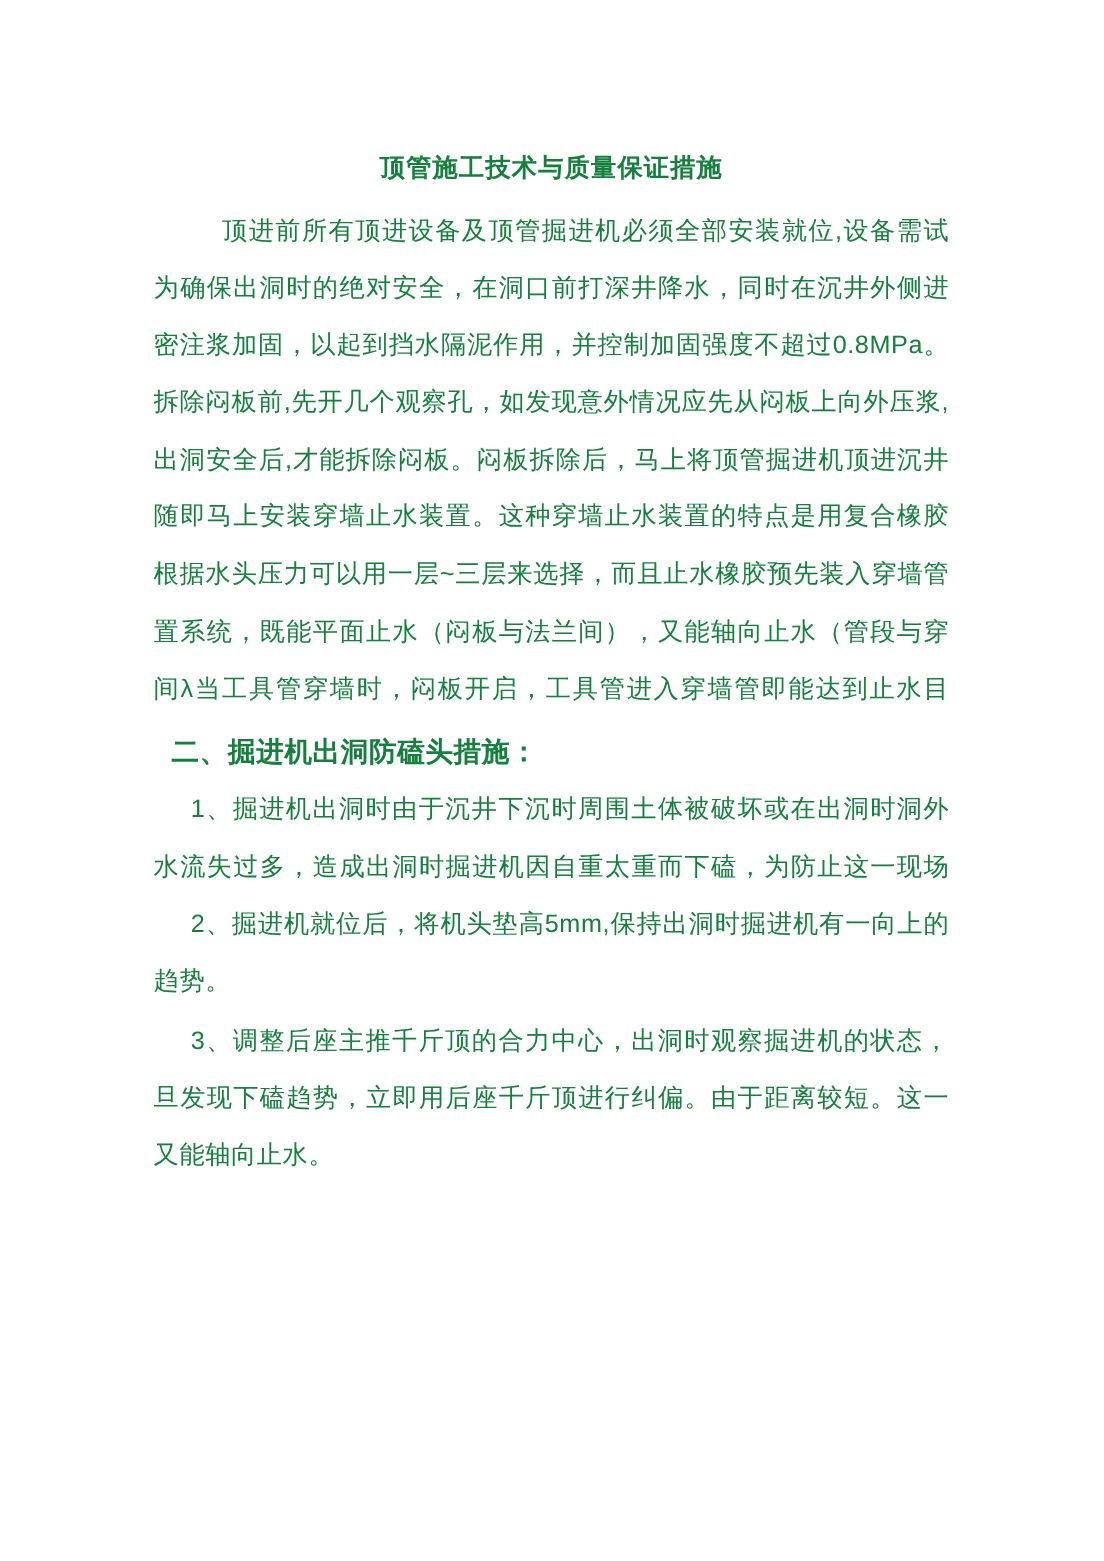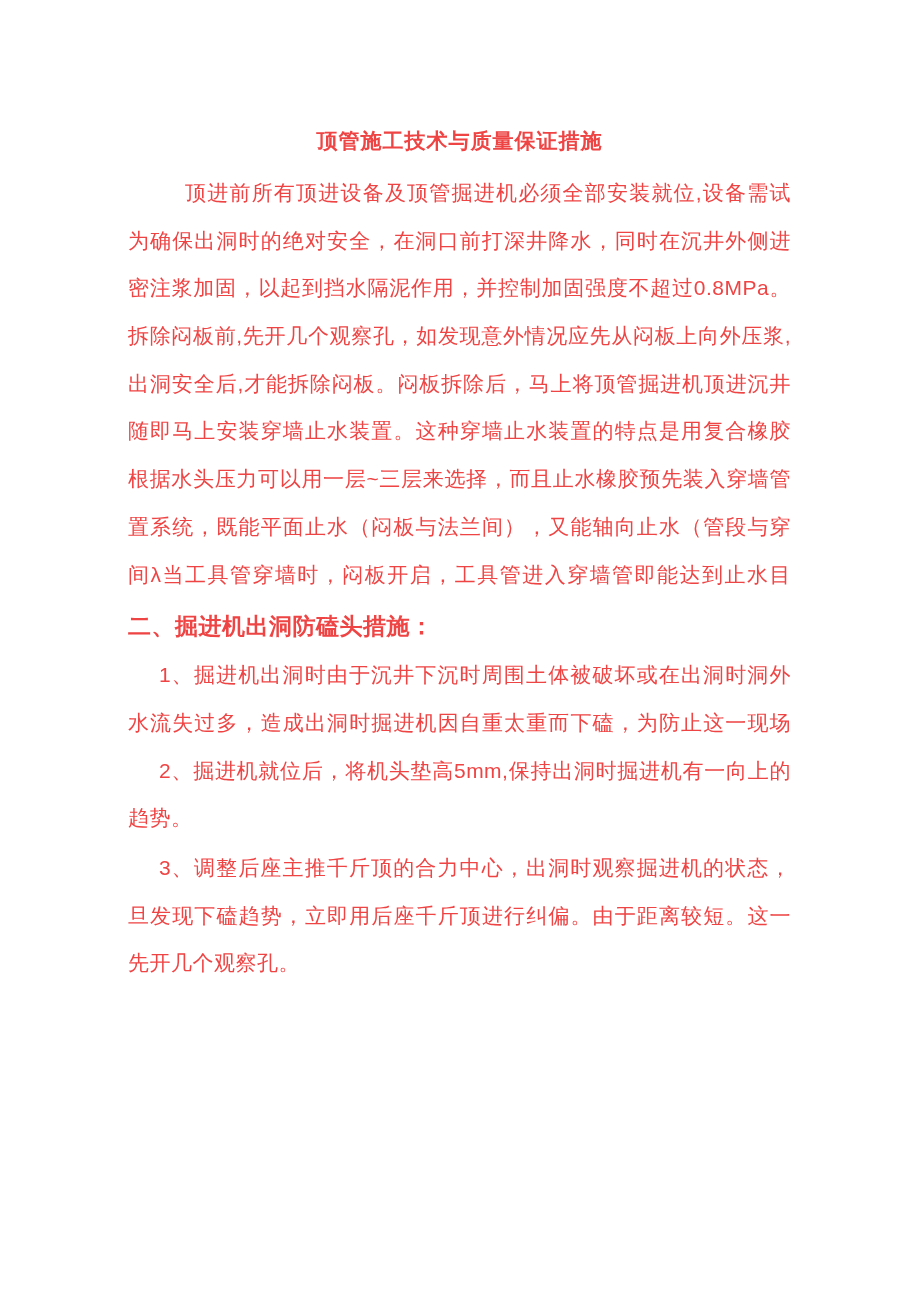--- a/index.html
+++ b/index.html
@@ -7,21 +7,21 @@
     padding: 0;
     background: #ffffff;
   }
   .page {
     position: relative;
     width: 920px;
     height: 1301px;
     background: #ffffff;
     overflow: hidden;
     font-family: "Liberation Sans", "DejaVu Sans", sans-serif;
-    color: #ef4444;
+    color: #15803d;
   }
   .content {
     position: absolute;
     left: 128px;
     top: 0;
     width: 663px;
   }
   .doc-title {
     margin-top: 128px;
     line-height: 26px;
@@ -49,21 +49,21 @@
   }
   .para .line.line-last {
     text-align-last: left;
   }
   .line.indent-body { text-indent: 57px; }
   .line.indent-num  { text-indent: 31px; }
 
   
   .block-0 { margin-top: 18px; }   
   .block-1 { margin-top: 15px; }   
-  .block-2 { margin-top: 12px; }   
+  .block-2 { margin-top: 12px; margin-left: 15px; }   
   .block-3 { margin-top: 9px;  }   
   .block-4 { margin-top: 0;    }   
   .block-5 { margin-top: 2px;  }   
   .block-6 { margin-top: 13px; }   
   .block-6 .line { height: 31.5px; line-height: 31.5px; }
 </style>
 </head>
 <body>
 
 <div class="page">
@@ -86,19 +86,19 @@
           <div class="line indent-num">1、掘进机出洞时由于沉井下沉时周围土体被破坏或在出洞时洞外泥</div>
           <div class="line">水流失过多，造成出洞时掘进机因自重太重而下磕，为防止这一现场产生，</div>
         </div>
         <div class="para block-4">
           <div class="line indent-num">2、掘进机就位后，将机头垫高5mm,保持出洞时掘进机有一向上的</div>
           <div class="line line-last">趋势。</div>
         </div>
         <div class="para block-5">
           <div class="line indent-num">3、调整后座主推千斤顶的合力中心，出洞时观察掘进机的状态，一</div>
           <div class="line">旦发现下磕趋势，立即用后座千斤顶进行纠偏。由于距离较短。这一方法</div>
-          <div class="line line-last">先开几个观察孔。</div>
+          <div class="line line-last">又能轴向止水。</div>
         </div>
         <div class="para block-6">
         </div>
       </div>
   </div>
 </div>
 
 </body></html>

